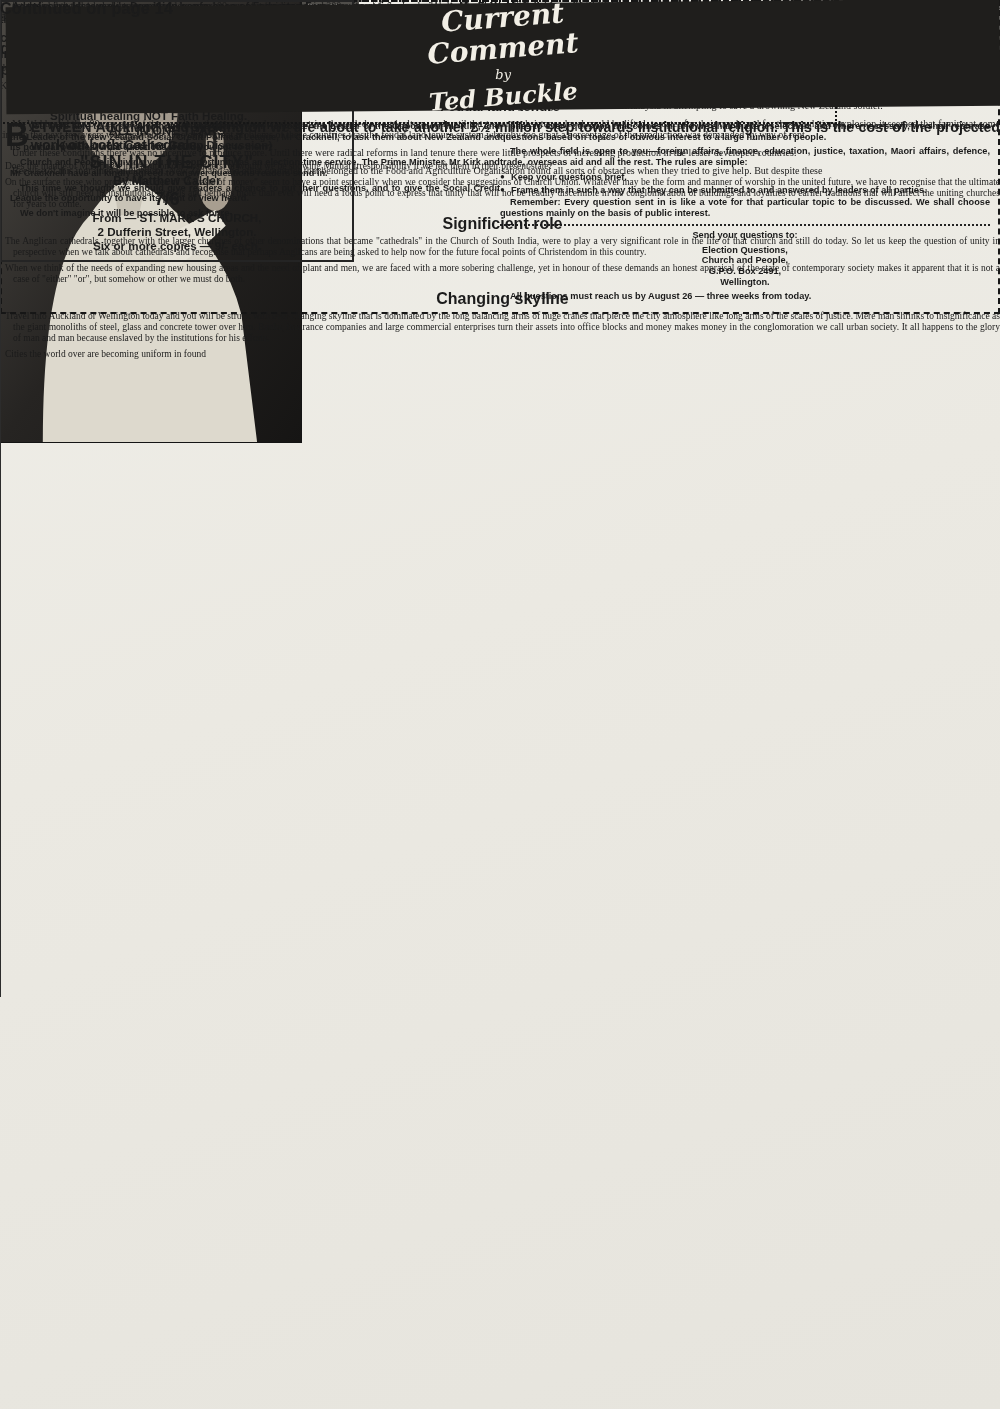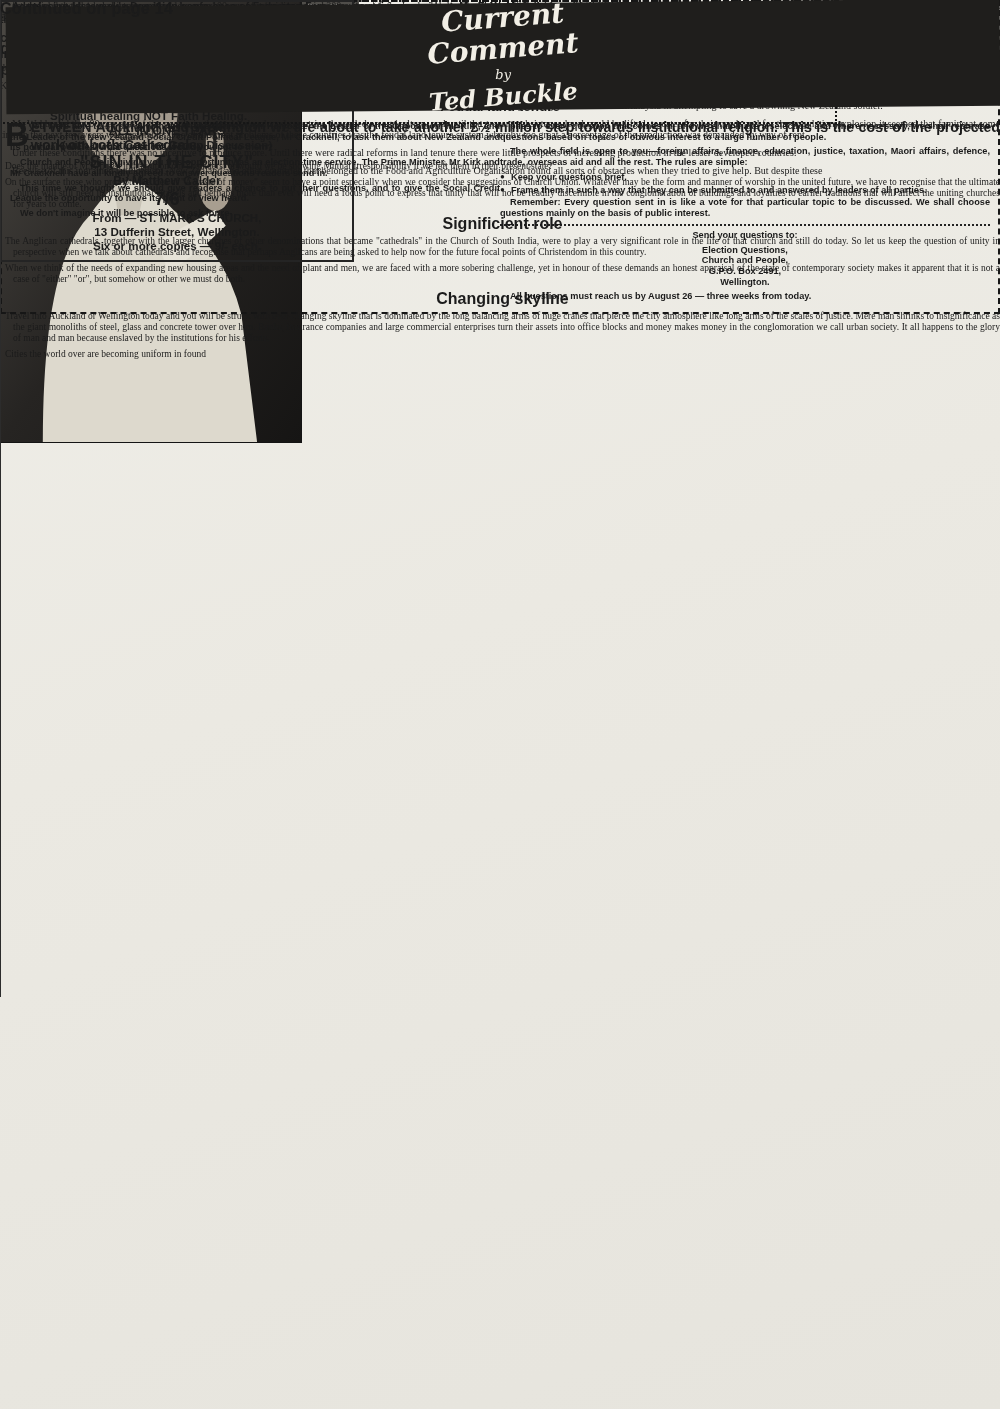--- a/index.html
+++ b/index.html
@@ -301,21 +301,21 @@
     <p class="e-desc">Spiritual healing NOT Faith Healing.</p>
     <div class="ad-center">
       <div class="all1">ALL IN ONE TEARS</div>
       <div class="group">(with questions for Group Discussion)</div>
       <div class="book">"SIN IN THE CITY"</div>
       <div class="author">By Matthew Calder</div>
       <div class="price">7/6</div>
     </div>
     <div class="ad-from">
       <div>From — ST. MARK'S CHURCH,</div>
-      <div>13 Dufferin Street, Wellington.</div>
+      <div>2 Dufferin Street, Wellington.</div>
       <div>Six or more copies — 9/- each.</div>
     </div>
   </div>
 
   <div class="abs rail">
     <div class="cc-box">
       <div class="b1">Current</div>
       <div class="b2">Comment</div>
       <div class="b3">by</div>
       <div class="b4">Ted Buckle</div>

